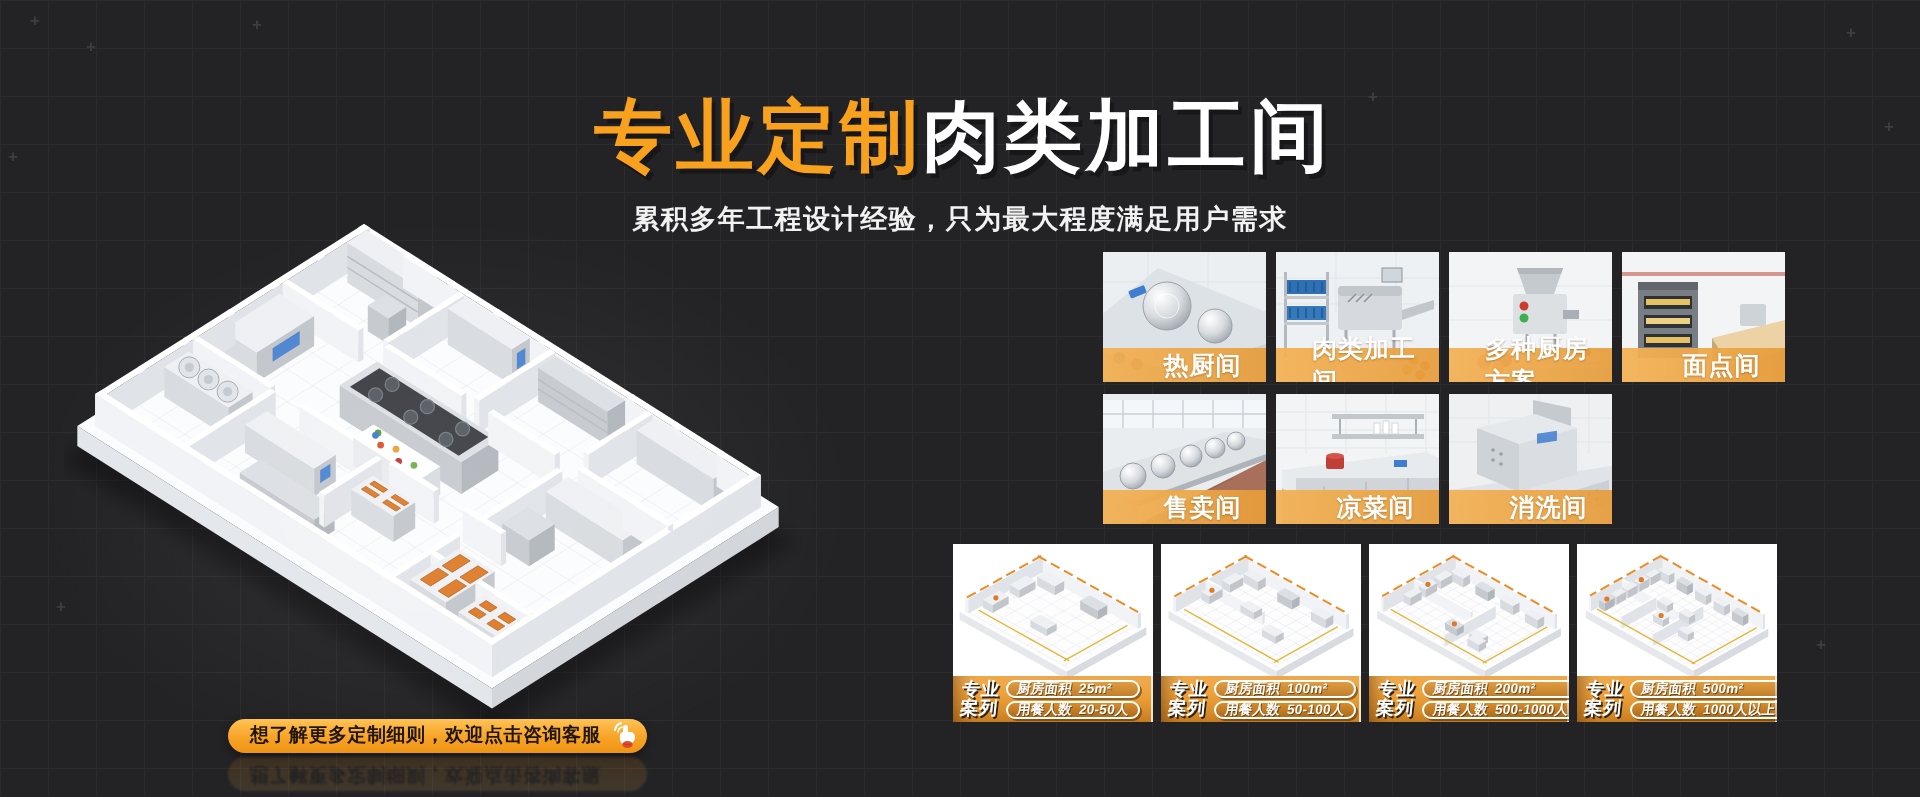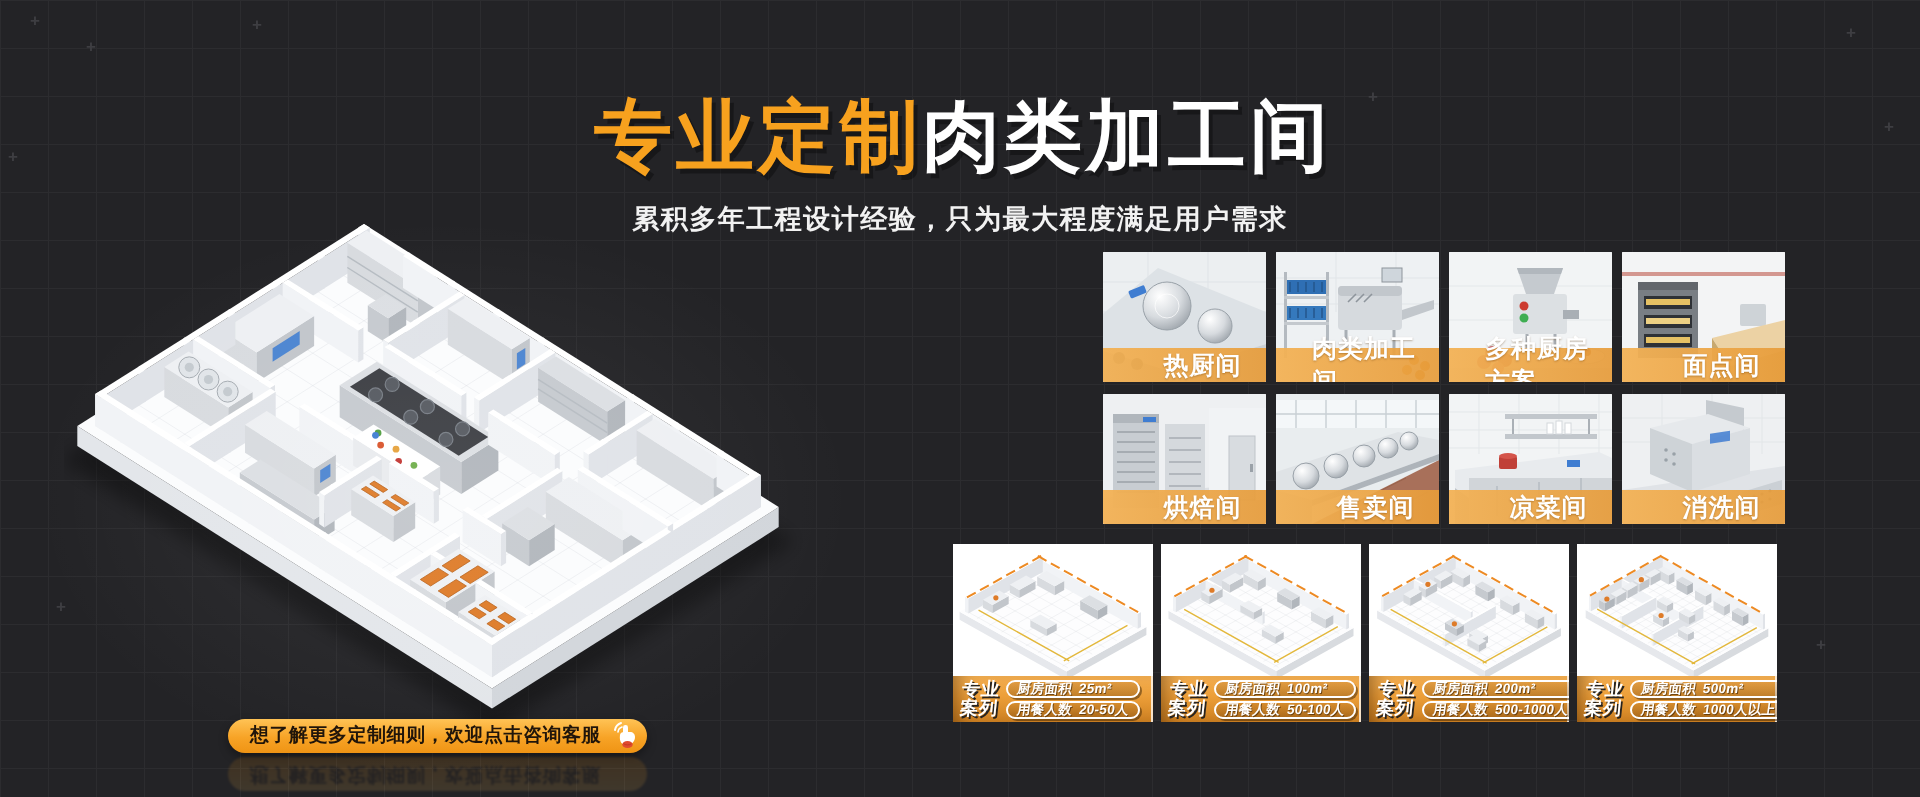--- a/index.html
+++ b/index.html
@@ -467,36 +467,20 @@
         <rect x="22" y="82" width="48" height="13" fill="#2e3136"></rect>
           <rect x="24" y="85" width="44" height="6" fill="#e6c164"></rect>
         <rect x="118" y="52" width="26" height="22" rx="2" fill="#ced3d7"></rect>
         <polygon points="90,86 163,68 163,98 108,114" fill="#ecd2a4"></polygon>
         <polygon points="108,114 163,98 163,130 108,130" fill="#d9b97f"></polygon>
         <polygon points="90,86 108,114 108,130 90,130" fill="#c8a86e"></polygon>
       </svg>
       <figcaption class="room-label">面点间</figcaption>
     </figure>
 
-    <figure class="room-card">
-      <svg class="scene" viewBox="0 0 163 130">
-        <rect width="163" height="130" fill="#eef0f2"></rect>
-        <polygon points="0,104 163,88 163,130 0,130" fill="#dde0e4"></polygon>
-        <rect x="10" y="20" width="46" height="94" fill="#c8cdd2"></rect>
-        <rect x="10" y="20" width="46" height="9" fill="#b0b6bc"></rect>
-        <rect x="40" y="23" width="13" height="5" fill="#3f7dd1"></rect>
-        <path d="M14 38h38 M14 48h38 M14 58h38 M14 68h38 M14 78h38 M14 88h38 M14 98h38" stroke="#9aa1a8" stroke-width="1.6"></path>
-        <rect x="62" y="30" width="40" height="80" fill="#d5d9dd"></rect>
-        <path d="M66 44h32 M66 56h32 M66 68h32 M66 80h32 M66 92h32" stroke="#a6acb2" stroke-width="1.4"></path>
-        <rect x="106" y="14" width="57" height="92" fill="#f1f3f5"></rect>
-        <rect x="126" y="42" width="26" height="64" fill="#d8dce0" stroke="#bfc4c9"></rect>
-        <rect x="147" y="70" width="3" height="8" fill="#9aa1a8"></rect>
-      </svg>
-      <figcaption class="room-label">烘焙间</figcaption>
-    </figure>
 
     <figure class="room-card">
       <svg class="scene" viewBox="0 0 163 130">
         <rect width="163" height="130" fill="#e9edef"></rect>
         <rect x="0" y="6" width="163" height="28" fill="#f4f7f9"></rect>
         <path d="M20 6v28 M50 6v28 M80 6v28 M110 6v28 M140 6v28 M0 20h163" stroke="#c8cfd4" stroke-width="1.4"></path>
         <polygon points="36,130 163,66 163,130" fill="#a8705a"></polygon>
         <path d="M70 114l60-30 M96 126l56-28" stroke="#96604b" stroke-width="1"></path>
         <polygon points="0,78 122,38 163,46 163,60 36,106 0,96" fill="#dfe3e6"></polygon>
         <polygon points="0,96 36,106 36,130 0,130" fill="#c2c8cd"></polygon>

